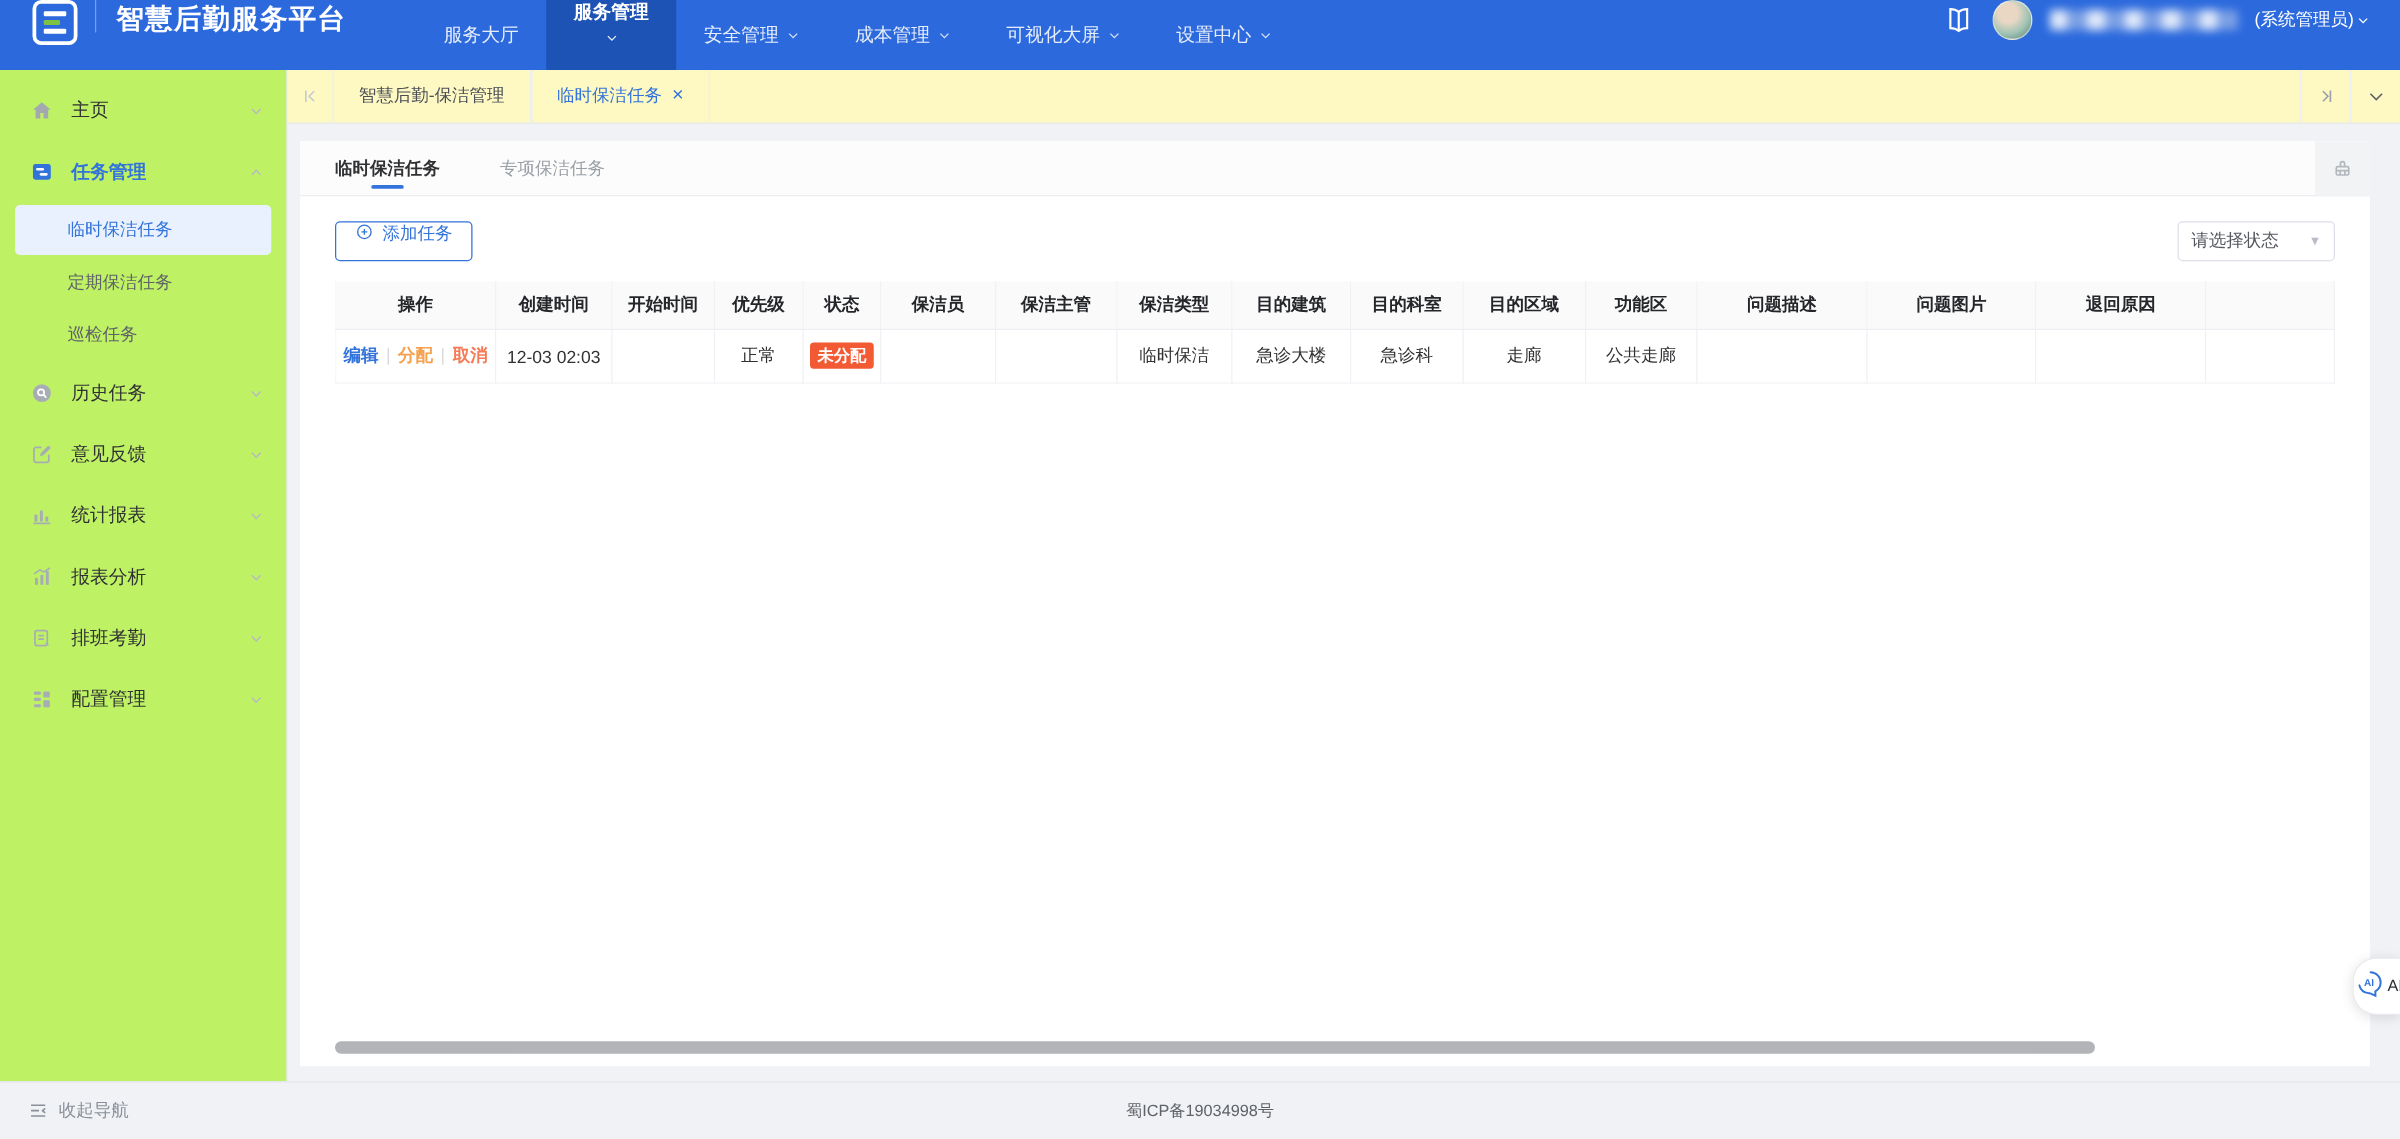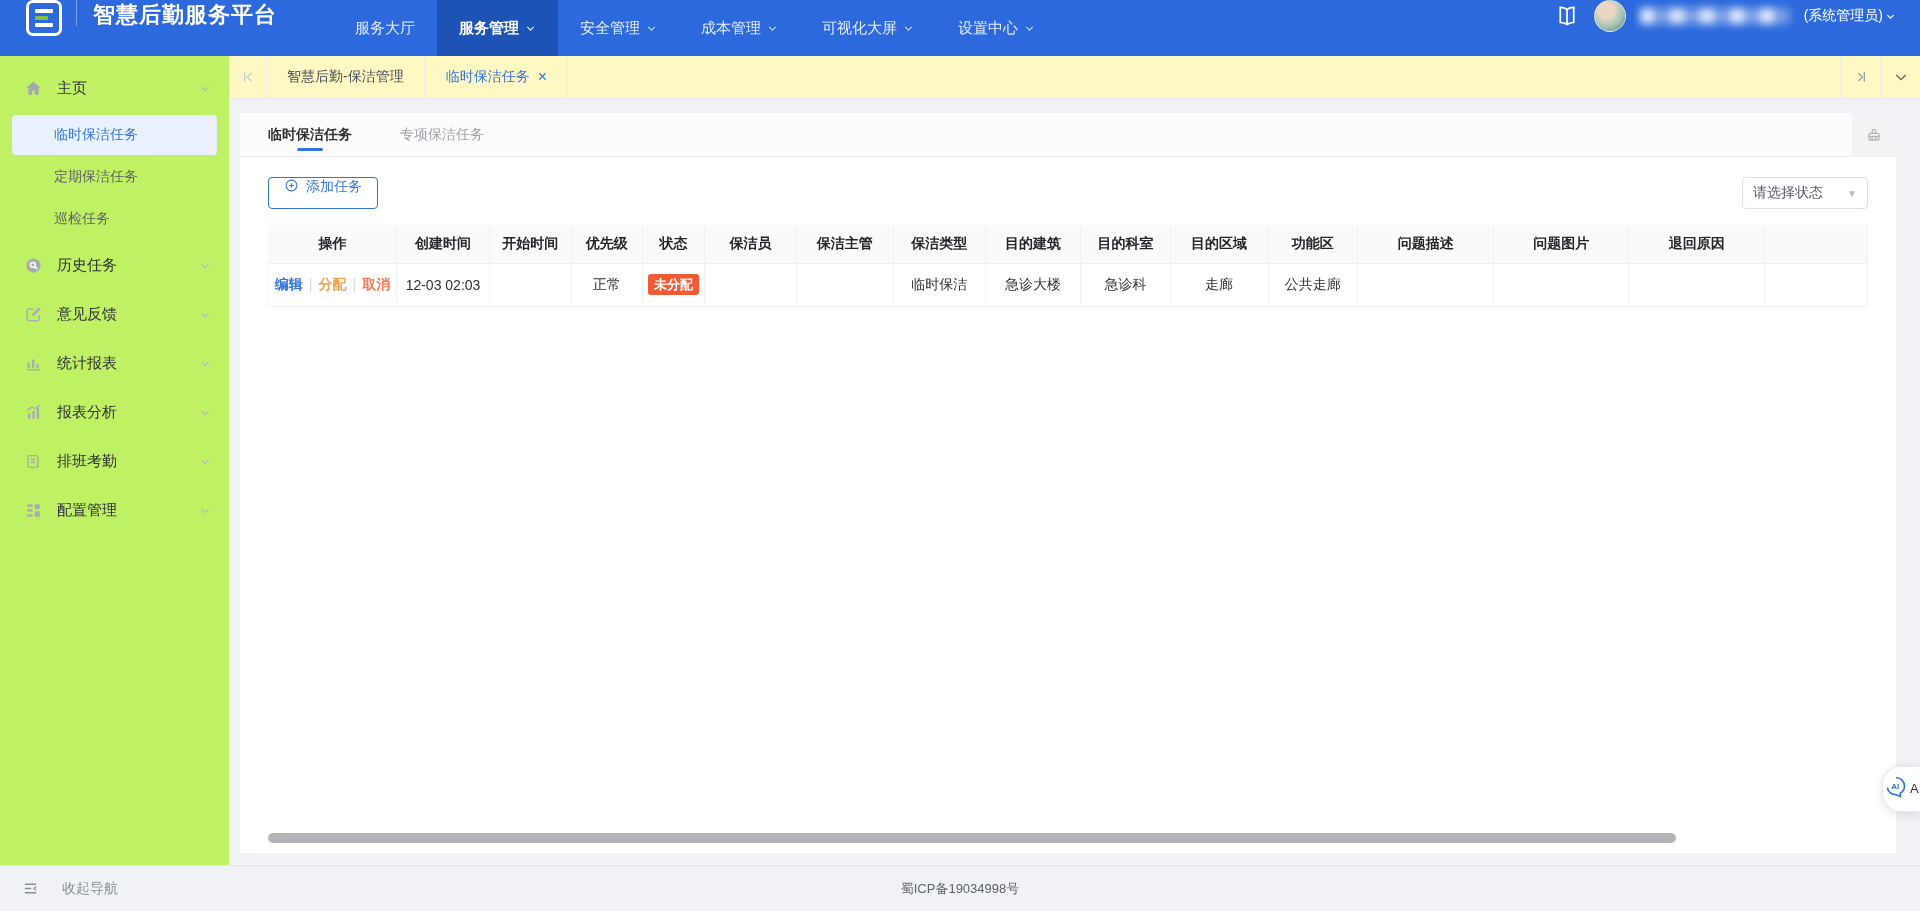--- a/index.html
+++ b/index.html
@@ -9,21 +9,21 @@
 
   
   .navbar { height:56px; background:#2b69dd; display:flex; align-items:flex-start; flex:0 0 56px; color:#fff; padding:0 24px 0 26px; }
   .logo { width:36px; height:36px; border:3px solid #fff; border-radius:7px; background:#2b69dd; display:flex; flex-direction:column; justify-content:center; gap:3px; padding:5px 6px; }
   .logo i { display:block; height:4px; border-radius:1px; background:#fff; }
   .logo i.green { background:#7dc244; width:70%; }
   .logo-divider { width:1px; height:26px; background:rgba(255,255,255,.35); margin:0 16px 0 14px; }
   .app-title { font-size:22px; font-weight:bold; letter-spacing:1px; margin-right:56px; white-space:nowrap; }
   .nav-menu { display:flex; align-items:stretch; height:56px; }
   .nav-item { display:flex; align-items:center; gap:6px; padding:0 22px; font-size:15px; color:rgba(255,255,255,.88); cursor:pointer; white-space:nowrap; }
-  .nav-item.active { background:#1d53b4; color:#fff; font-weight:bold; }
+  .nav-item.active { background:#1d53b4; color:#fff; font-weight:bold;flex-direction:column; }
   .nav-item .chev { width:11px; height:11px; display:inline-flex; opacity:.9; }
   .nav-right { margin-left:auto; display:flex; align-items:center; gap:14px; }
   .book-btn { width:26px; height:26px; display:flex; }
   .avatar { width:32px; height:32px; border-radius:50%; background:radial-gradient(circle at 38% 32%, #e9d7c4 0 28%, #9fc3b4 60%, #4e7a70 100%); border:1px solid rgba(255,255,255,.5); }
   .user-blur { width:150px; height:16px; border-radius:2px; background:repeating-linear-gradient(90deg, rgba(255,255,255,.85) 0 14px, rgba(190,205,235,.55) 14px 30px); filter:blur(4px); }
   .user-suffix { display:flex; align-items:center; gap:2px; font-size:14px; color:#fff; white-space:nowrap; }
   .user-suffix .chev { width:11px; height:11px; display:inline-flex; }
 
   
   .shell { flex:1 1 auto; display:flex; min-height:0; }
@@ -79,21 +79,21 @@
   .act-assign { color:#f5a14d; }
   .act-cancel { color:#f57a55; }
   .act-sep { color:#d8dadf; margin:0 6px; font-weight:normal; }
   .badge { display:inline-block; padding:4px 6px; border-radius:3px; background:#f25a33; color:#fff; font-size:13px; font-weight:bold; line-height:1; }
 
   .hscroll-track { position:absolute; left:28px; right:28px; bottom:10px; height:10px; }
   .hscroll-thumb { width:88%; height:10px; border-radius:5px; background:#b2b4b8; cursor:pointer; }
 
   
   .footer { height:46px; flex:0 0 46px; background:#f0f2f5; border-top:1px solid #e2e5ea; position:relative; display:flex; align-items:center; }
-  .collapse-nav { position:absolute; left:22px; display:flex; align-items:center; gap:23px; color:#8a9099; font-size:14px; cursor:pointer; }
+  .collapse-nav { position:absolute; left:22px; display:flex; align-items:center; gap:8px; color:#8a9099; font-size:14px; cursor:pointer; }
   .collapse-nav svg { width:17px; height:17px; }
   .icp { width:100%; text-align:center; color:#5f6368; font-size:13px; }
 
   
   .ai-widget { position:absolute; right:0; top:766px; width:38px; padding:8px 0 10px; background:#fff; border:1px solid #e8eaef; border-right:none; border-radius:19px 0 0 19px; box-shadow:0 2px 10px rgba(0,0,0,.12); display:flex; flex-direction:row; align-items:center; gap:3px; cursor:pointer; z-index:5; }
   .ai-widget .ai-icon { width:24px; height:24px; display:flex; margin-bottom:2px; }
   .ai-widget .ai-line { font-size:13px; color:#2b2f36; line-height:17px; }
 </style>
 </head>
 <body>
@@ -180,20 +180,35 @@
           <div class="side-item">
             <span class="s-icon">
               <svg viewBox="0 0 24 24">
                 <path d="M12 3.5l9 7.5h-2.6v9h-4.8v-5.5h-3.2V20H5.6v-9H3z" fill="#a3a8b1"></path>
               </svg>
             </span>
             <span class="s-label">主页</span>
             <span class="chev">
               <svg viewBox="0 0 24 24" fill="none" stroke="currentColor" stroke-width="2.4">
                 <path d="M5 8.5l7 7 7-7"></path>
+              </svg>
+            </span>
+          </div>
+          <div class="side-item active-parent">
+            <span class="s-icon">
+              <svg viewBox="0 0 24 24">
+                <rect x="3" y="4" width="18" height="16" rx="2.5" fill="#3273dc"></rect>
+                <rect x="6.2" y="8" width="8" height="2.6" rx="1.3" fill="#fff"></rect>
+                <rect x="9.8" y="13.2" width="8" height="2.6" rx="1.3" fill="#fff"></rect>
+              </svg>
+            </span>
+            <span class="s-label">任务管理</span>
+            <span class="chev">
+              <svg viewBox="0 0 24 24" fill="none" stroke="currentColor" stroke-width="2.4">
+                <path d="M5 15.5l7-7 7 7"></path>
               </svg>
             </span>
           </div>
           <div class="side-sub active">临时保洁任务</div>
           <div class="side-sub">定期保洁任务</div>
           <div class="side-sub">巡检任务</div>
           <div class="side-item">
             <span class="s-icon">
               <svg viewBox="0 0 24 24">
                 <circle cx="12" cy="12" r="9" fill="#a7adb5"></circle>

